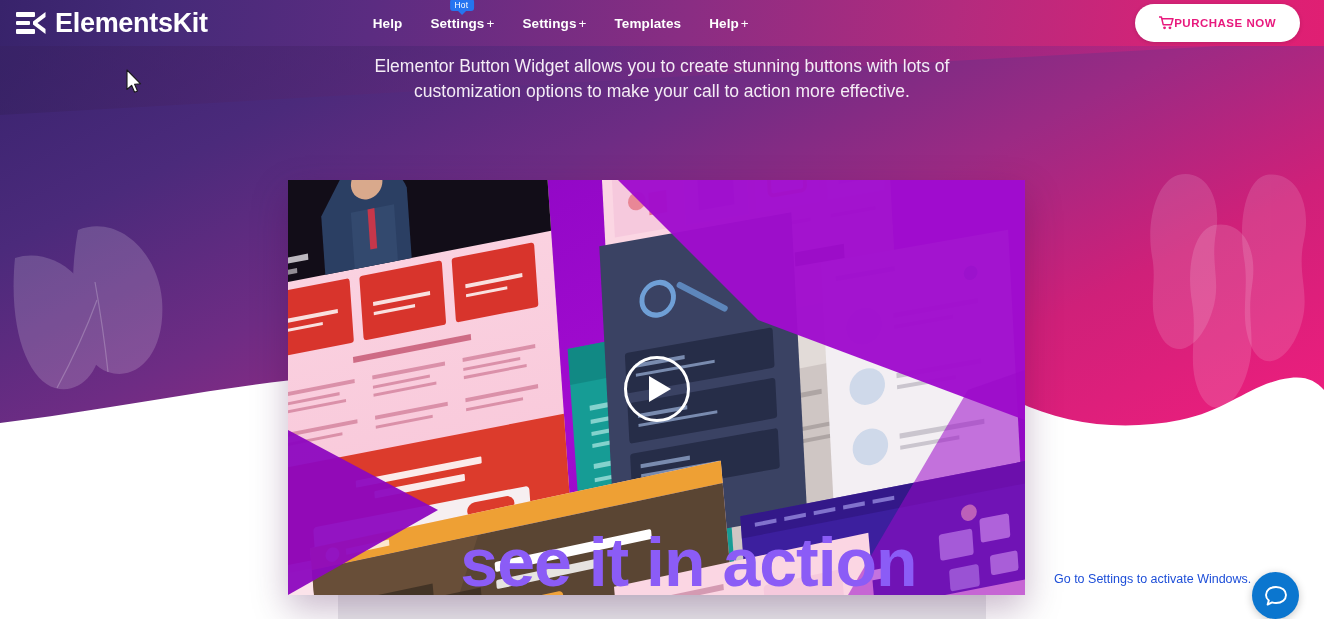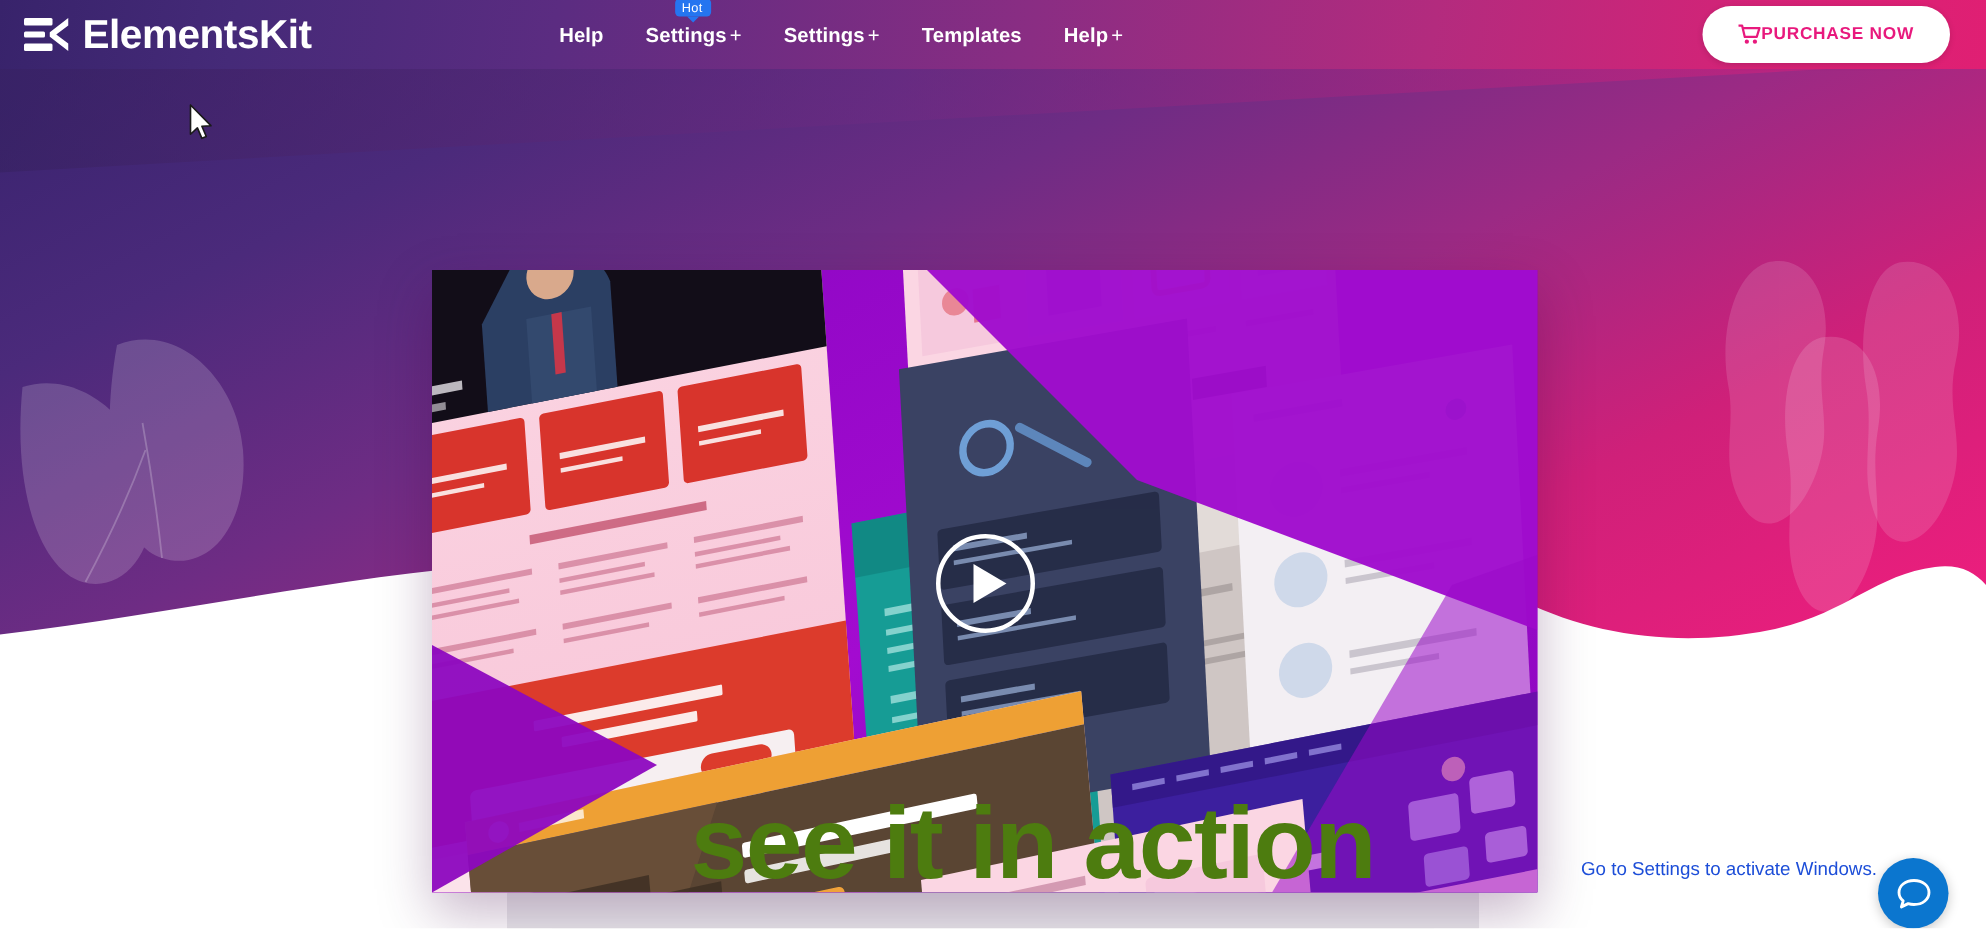--- a/index.html
+++ b/index.html
@@ -162,21 +162,21 @@
     border-left: 22px solid #ffffff;
     border-top: 13px solid transparent;
     border-bottom: 13px solid transparent;
     margin-left: 6px;
   }
   .video-caption {
     position: absolute; z-index: 31;
     left: 288px; top: 528px;
     width: 801px;
     text-align: center;
-    color: #4d7c0f;
+    color: #8b5cf6;
     font-size: 68px;
     font-weight: 700;
     letter-spacing: -1px;
     line-height: 1;
     user-select: none;
   }
 
   
   .win-watermark {
     position: absolute; z-index: 50;
@@ -288,20 +288,21 @@
     <div class="purchase-btn">
       <svg class="cart-ico" viewBox="0 0 20 18" xmlns="http://www.w3.org/2000/svg">
         <path d="M0,1 L3.2,1 L5.6,11.2 L16.2,11.2 L18.6,3.4 L4.4,3.4" fill="none" stroke="#e8197d" stroke-width="2" stroke-linejoin="round" stroke-linecap="round"></path>
         <circle cx="7.4" cy="15.4" r="1.9" fill="#e8197d"></circle>
         <circle cx="14.6" cy="15.4" r="1.9" fill="#e8197d"></circle>
       </svg>
       <span class="label">PURCHASE NOW</span>
     </div>
   </div>
 
+  <p class="hero-copy">Elementor Button Widget allows you to create stunning buttons with lots of customization options to make your call to action more effective.</p>
 
   <div class="video-shadow"></div>
   <div class="video-shadow2"></div>
 
   <div class="video-card">
     <svg viewBox="0 0 737 415" preserveAspectRatio="none" xmlns="http://www.w3.org/2000/svg">
       <defs>
         <linearGradient id="vbg" x1="0" y1="0" x2="1" y2="1">
           <stop offset="0%" stop-color="#8a06c2"></stop>
           <stop offset="50%" stop-color="#a30bd0"></stop>

